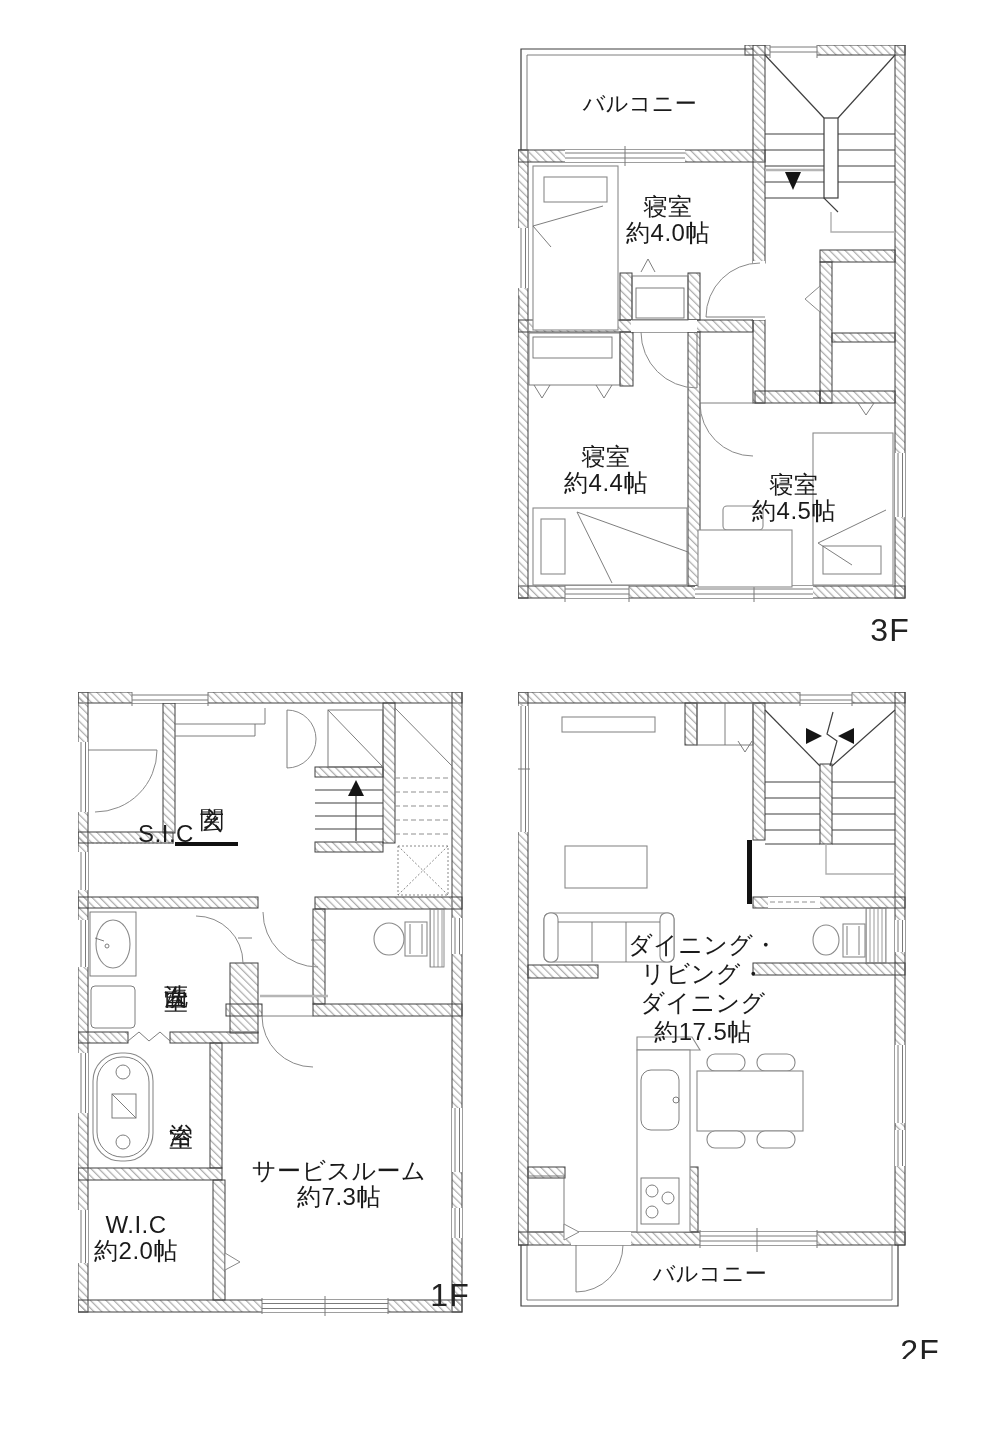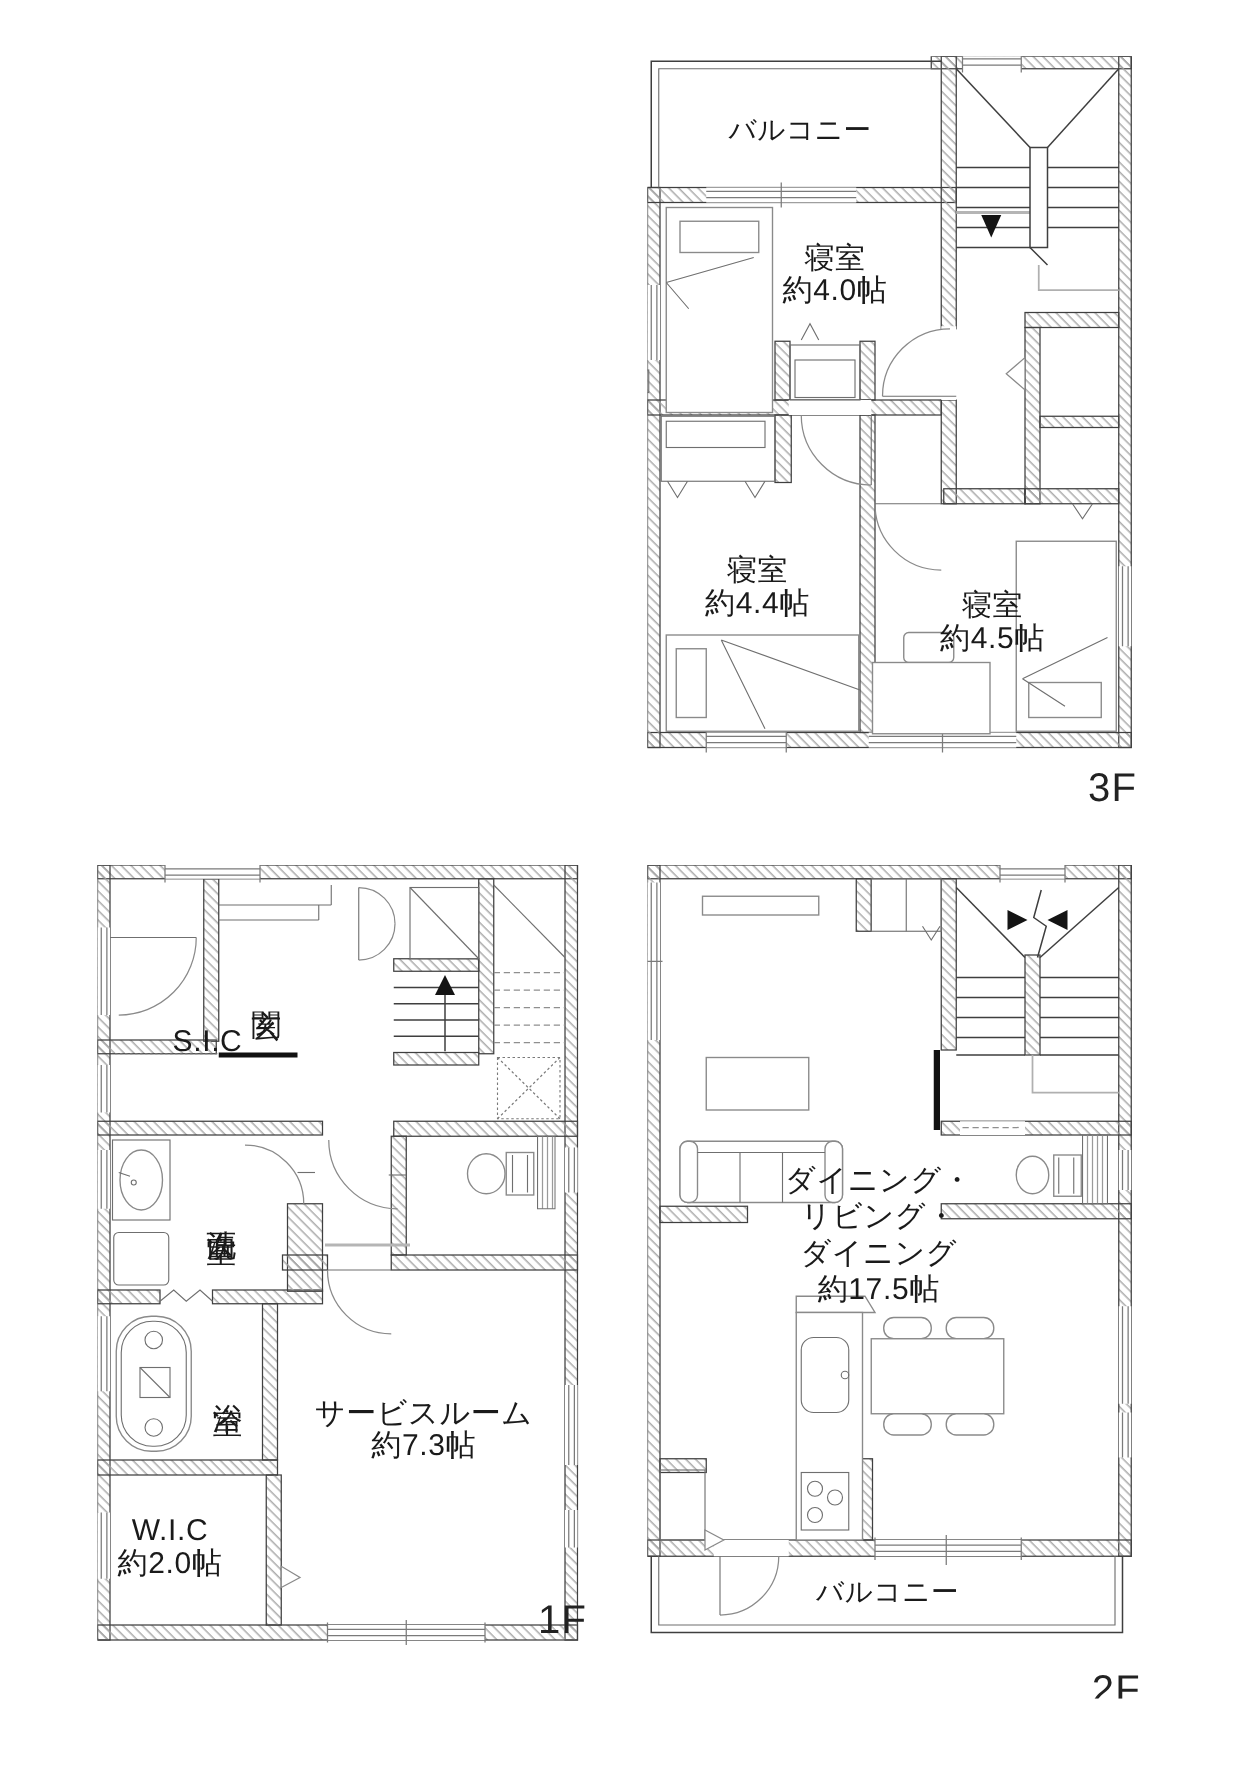--- a/index.html
+++ b/index.html
@@ -351,32 +351,32 @@
   <div class="lbl" style="left:794px;top:498px">
     <div>寝室</div>
     <div>約4.5帖</div>
   </div>
   <div class="lbl floor" style="left:890px;top:630px">3F</div>
 
   <div class="lbl v" style="left:212px;top:790px">玄関</div>
   <div class="lbl" style="left:166px;top:834px">S.I.C</div>
   <div class="lbl v" style="left:176px;top:968px">洗面室</div>
   <div class="lbl v" style="left:181px;top:1106px">浴室</div>
-  <div class="lbl" style="left:339px;top:1144px">
+  <div class="lbl" style="left:339px;top:1184px">
     <div>サービスルーム</div>
     <div>約7.3帖</div>
   </div>
   <div class="lbl" style="left:136px;top:1238px">
     <div>W.I.C</div>
     <div>約2.0帖</div>
   </div>
   <div class="lbl floor" style="left:450px;top:1295px">1F</div>
 
   <div class="lbl" style="left:703px;top:988px;line-height:29px">
     <div>ダイニング・</div>
     <div>リビング・</div>
     <div>ダイニング</div>
     <div>約17.5帖</div>
   </div>
   <div class="lbl big" style="left:710px;top:1274px">バルコニー</div>
-  <div class="lbl floor" style="left:893px;top:1351px">2F</div>
+  <div class="lbl floor" style="left:920px;top:1351px">2F</div>
 
 </div>
 
 </body></html>

